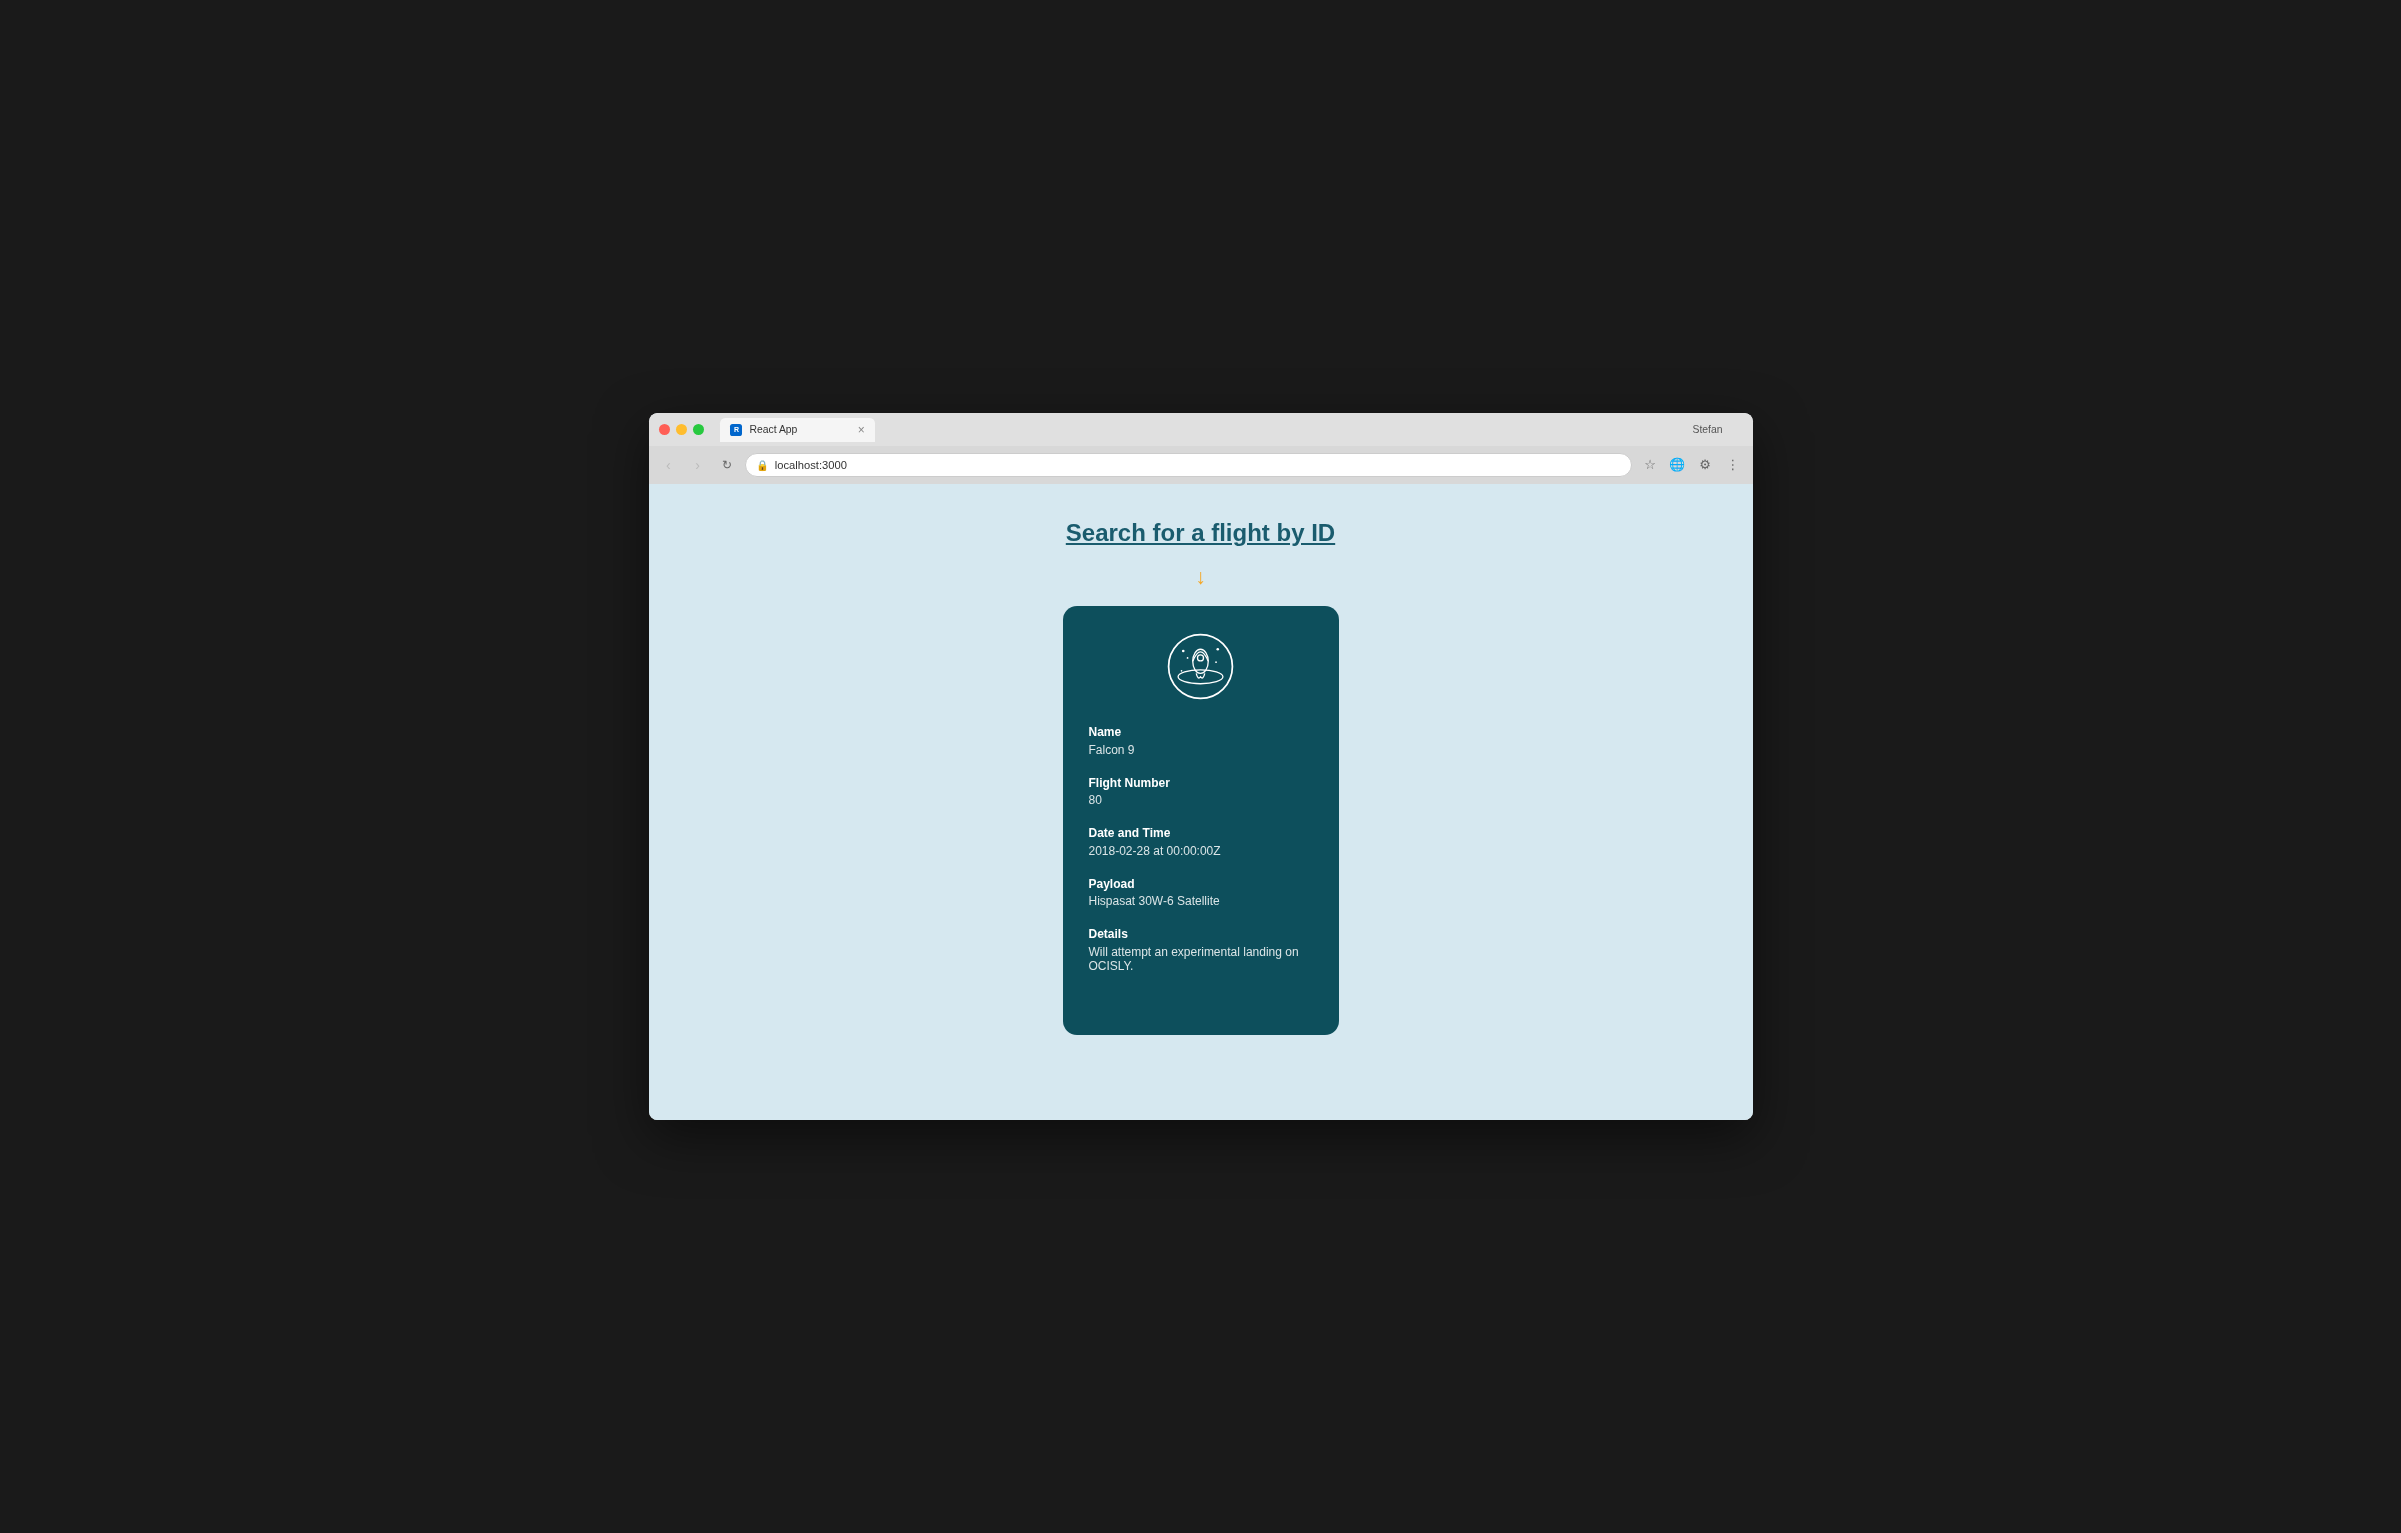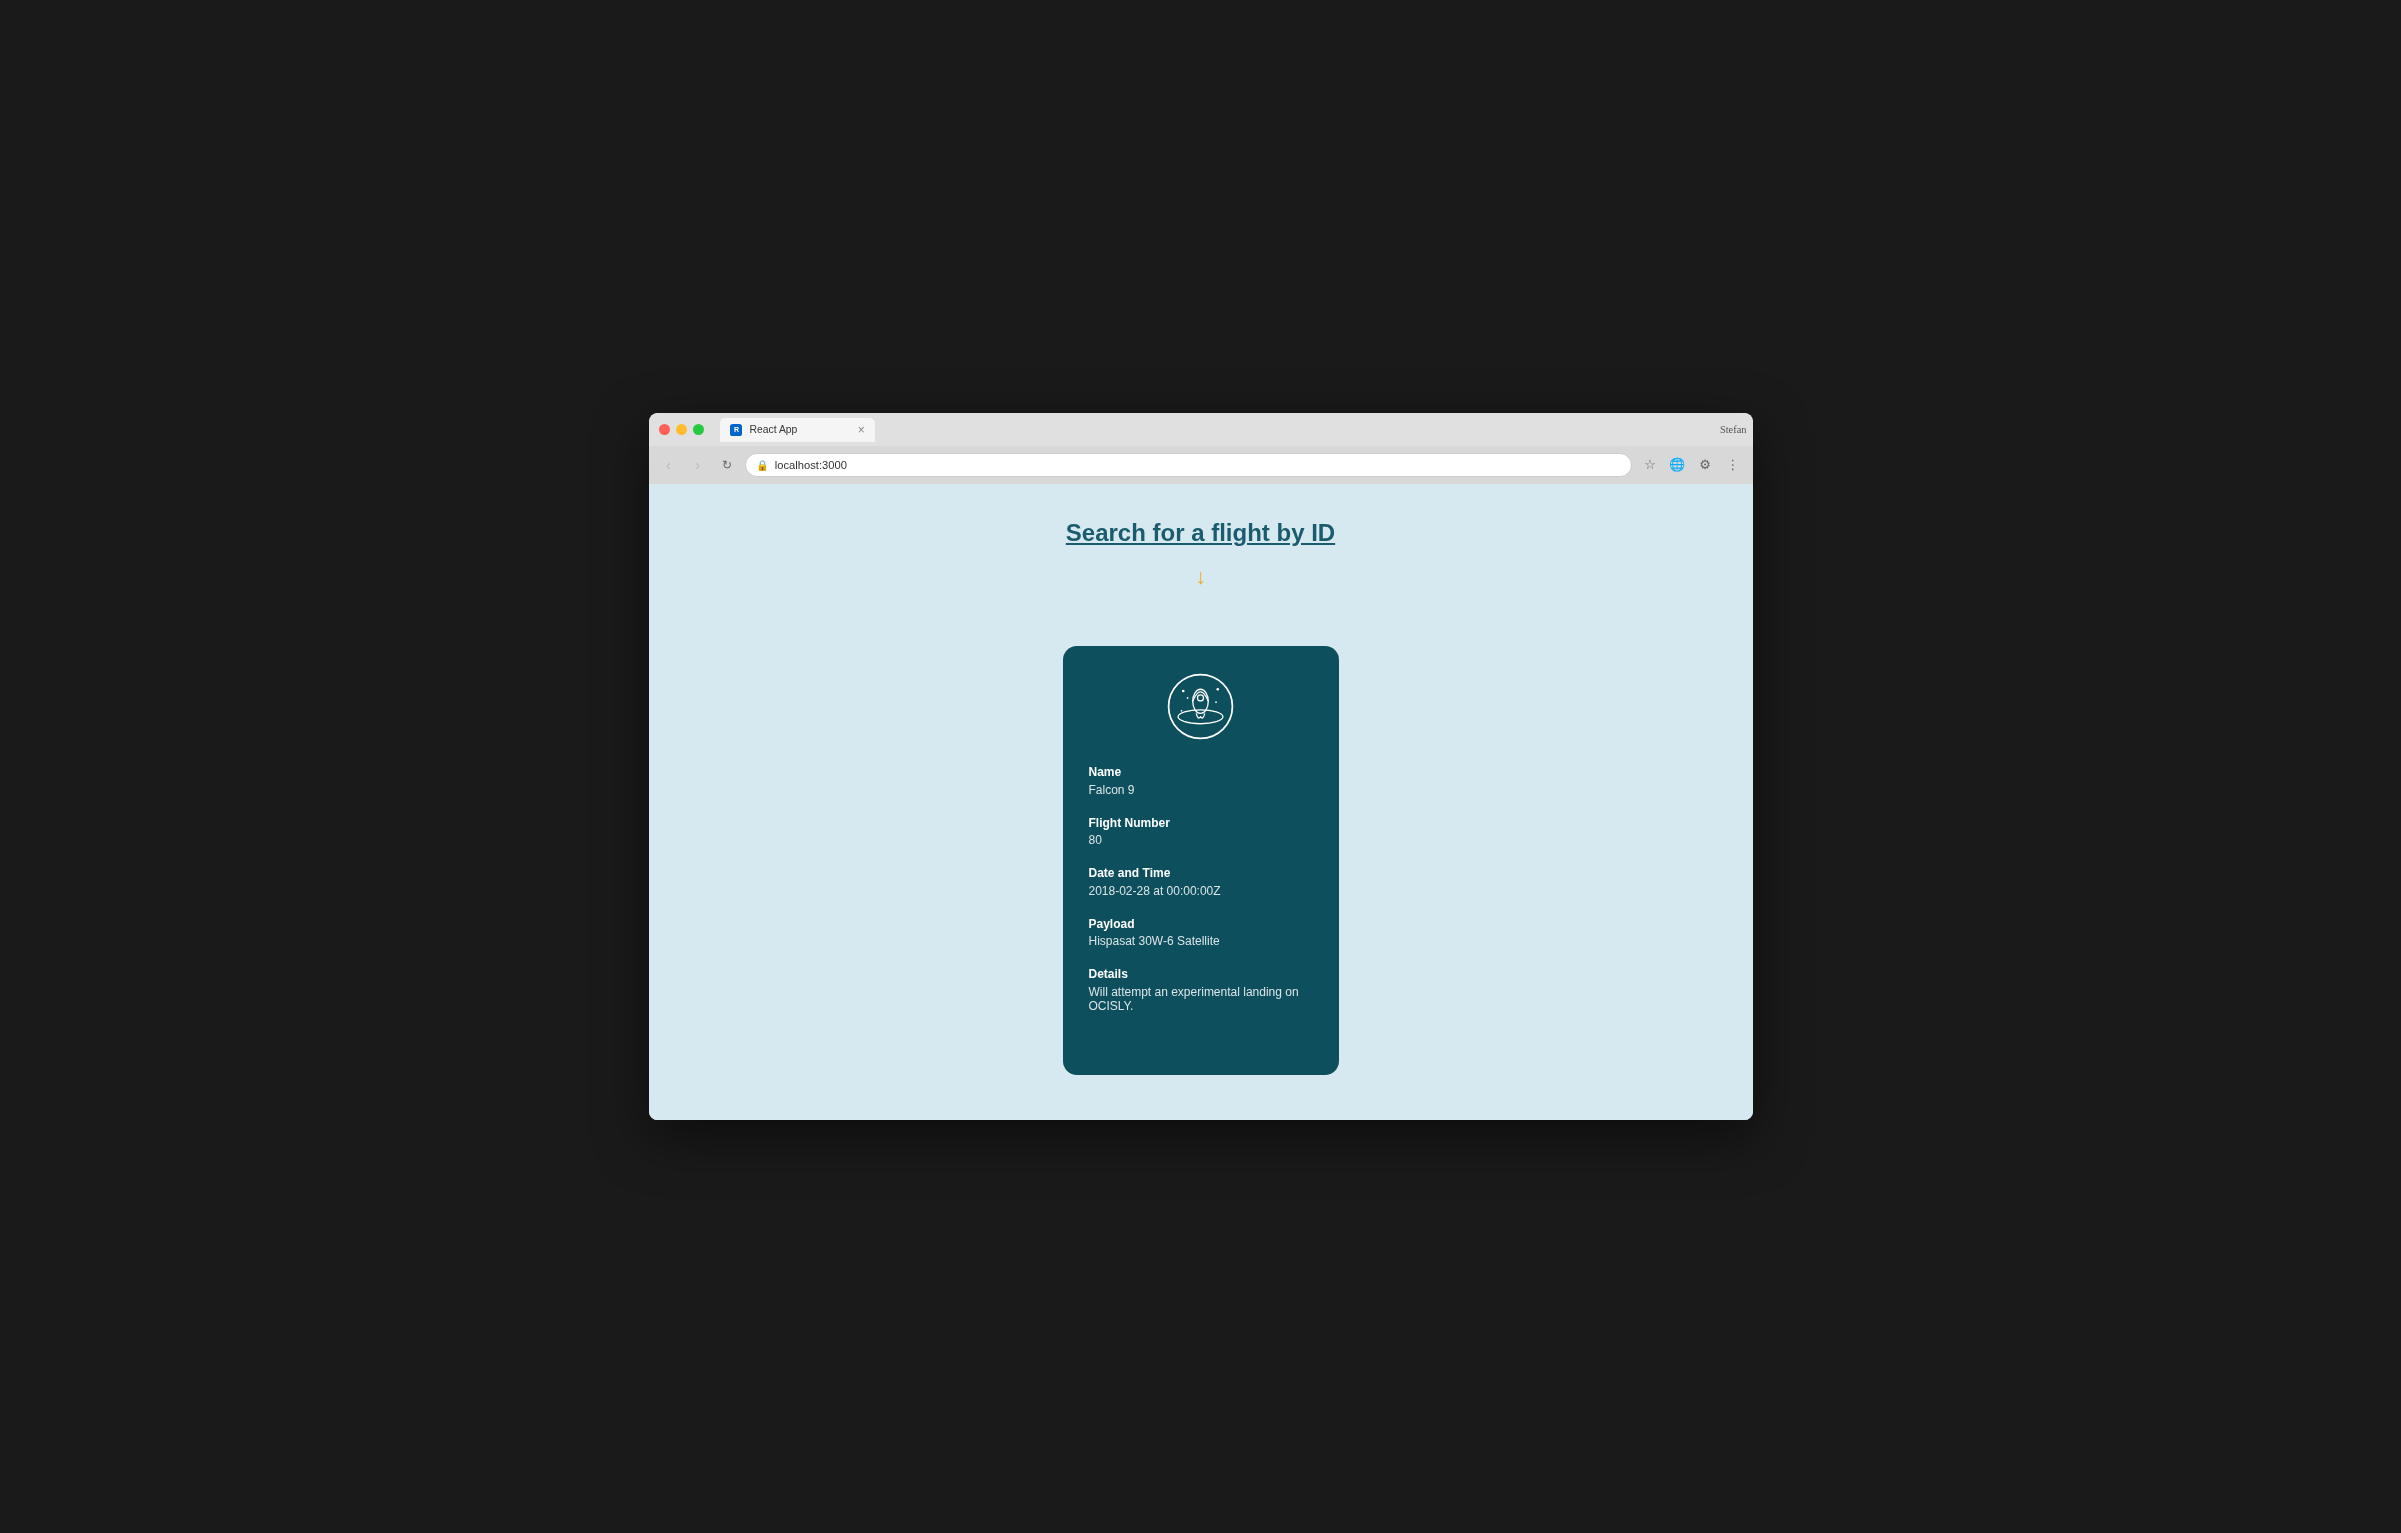--- a/index.html
+++ b/index.html
@@ -92,24 +92,23 @@
     }
 
     .tab-close {
       font-size: 12px;
       color: #888;
       cursor: pointer;
     }
 
     .user-name {
       position: absolute;
-      right: 6px;
+      right: 30px;
       font-size: 10.4px;
       color: #555;
-      font-family: Liberation Serif, serif;
     }
 
     
     .address-bar {
       background: #d8d8d8;
       height: 38px;
       display: flex;
       align-items: center;
       padding: 0 8.6px;
       gap: 7px;
@@ -216,21 +215,20 @@
     
     .flight-card {
       background: #0d4f5c;
       border-radius: 14px;
       width: 276px;
       padding: 26px 26px 43px;
       color: white;
       display: flex;
       flex-direction: column;
       align-items: flex-start;
-      margin-top: 40px;
     }
 
     .rocket-icon-container {
       width: 100%;
       display: flex;
       justify-content: center;
       margin-bottom: 24px;
     }
 
     .rocket-svg {

